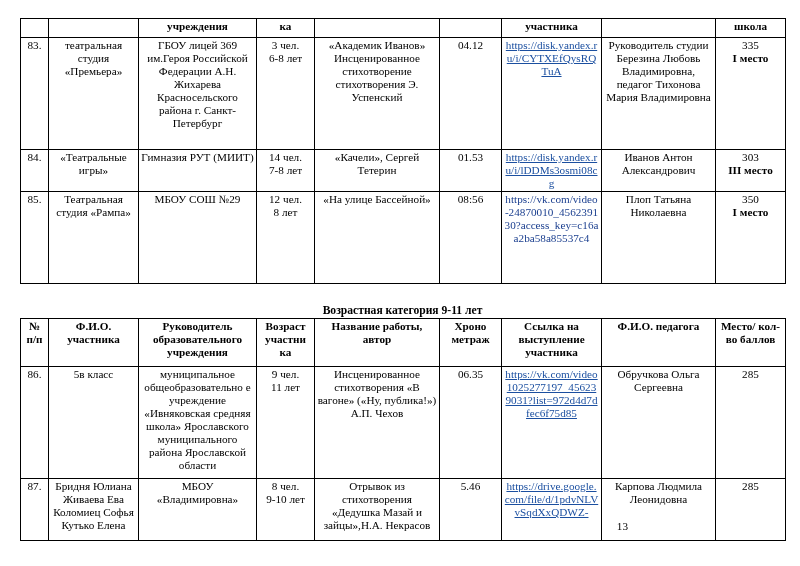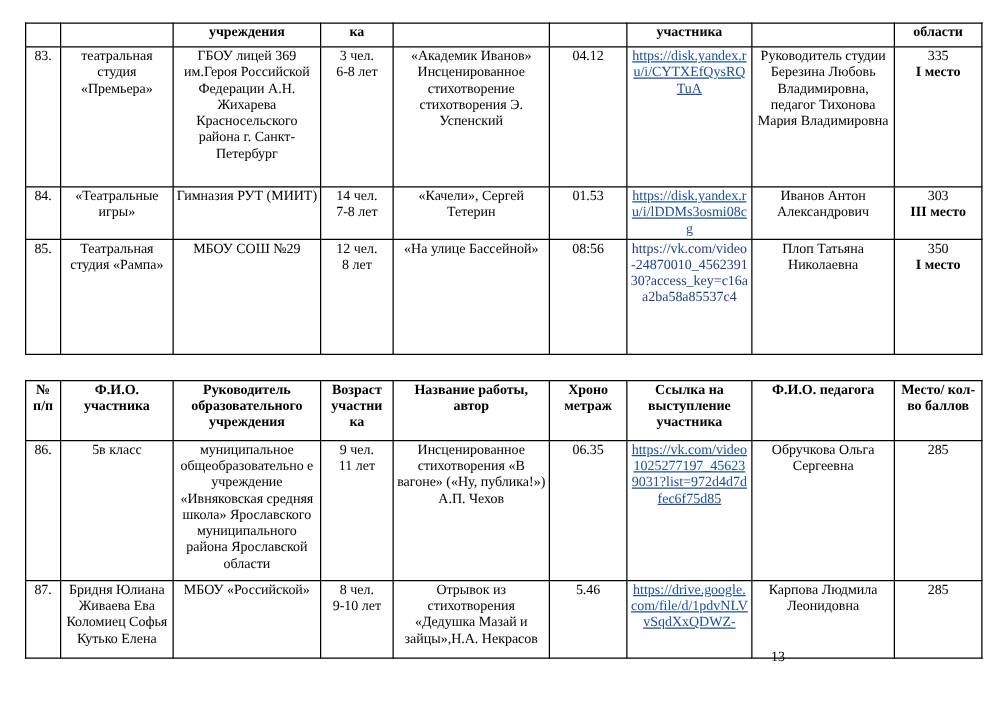--- a/index.html
+++ b/index.html
@@ -107,21 +107,21 @@
     <tbody>
       <tr class="r-first">
         <td class="hdr"></td>
         <td class="hdr"></td>
         <td class="hdr">учреждения</td>
         <td class="hdr">ка</td>
         <td class="hdr"></td>
         <td class="hdr"></td>
         <td class="hdr">участника</td>
         <td class="hdr"></td>
-        <td class="hdr">области</td>
+        <td class="hdr">школа</td>
       </tr>
 
       <tr style="height: 112px;">
         <td class="num">83.</td>
         <td>театральная студия «Премьера»</td>
         <td>ГБОУ лицей 369 им.Героя Российской Федерации А.Н. Жихарева Красносельского района г. Санкт-Петербург</td>
         <td class="pre">3 чел.<br>6-8 лет</td>
         <td>«Академик Иванов» Инсценированное стихотворение стихотворения Э. Успенский</td>
         <td class="mid">04.12</td>
         <td><span class="link">https://disk.yandex.ru/i/CYTXEfQysRQTuA</span></td>
@@ -159,20 +159,21 @@
         <td>
           <span>350</span><br>
           <span class="bold">I место</span>
         </td>
       </tr>
     </tbody>
   </table>
 
   <div class="spacer-1"></div>
 
+  <div class="section-title">Возрастная категория 9-11 лет</div>
 
   <table class="grid">
     <colgroup>
       <col class="c0">
         <col class="c1">
         <col class="c2">
         <col class="c3">
         <col class="c4">
       <col class="c5">
         <col class="c6">
@@ -203,21 +204,21 @@
         <td>Обручкова Ольга Сергеевна</td>
         <td>
           <span>285</span>
           <span class="bold"></span>
         </td>
       </tr>
 
       <tr style="height: 62px;">
         <td class="num">87.</td>
         <td>Бридня Юлиана Живаева Ева Коломиец Софья Кутько Елена</td>
-        <td>МБОУ «Российской»</td>
+        <td>МБОУ «Владимировна»</td>
         <td class="pre">8 чел.<br>9-10 лет</td>
         <td>Отрывок из стихотворения «Дедушка Мазай и зайцы»,Н.А. Некрасов</td>
         <td class="mid">5.46</td>
         <td><span class="link">https://drive.google.com/file/d/1pdvNLVvSqdXxQDWZ-</span></td>
         <td>Карпова Людмила Леонидовна</td>
         <td>
           <span>285</span>
           <span class="bold"></span>
         </td>
       </tr>

